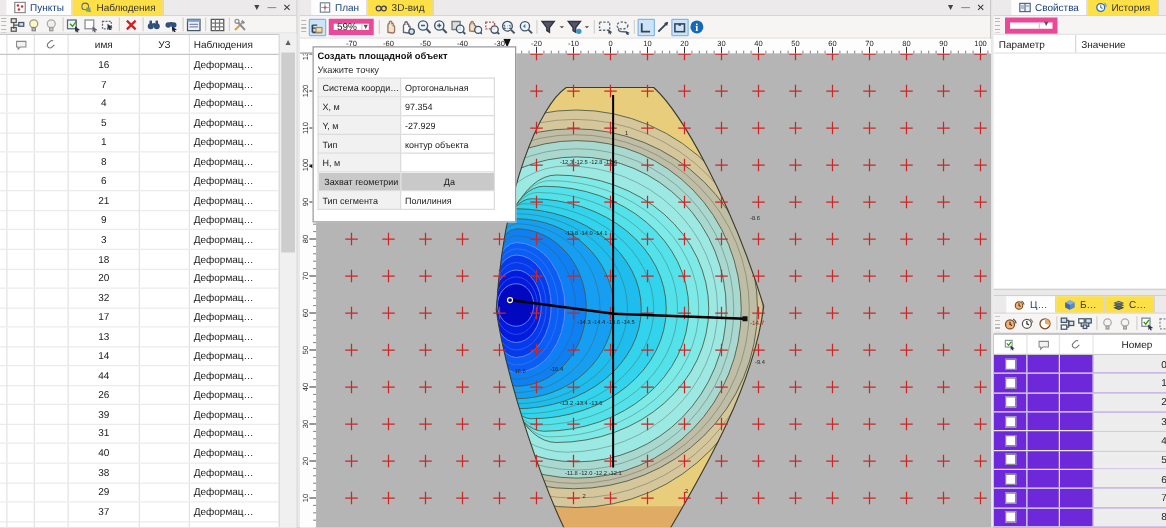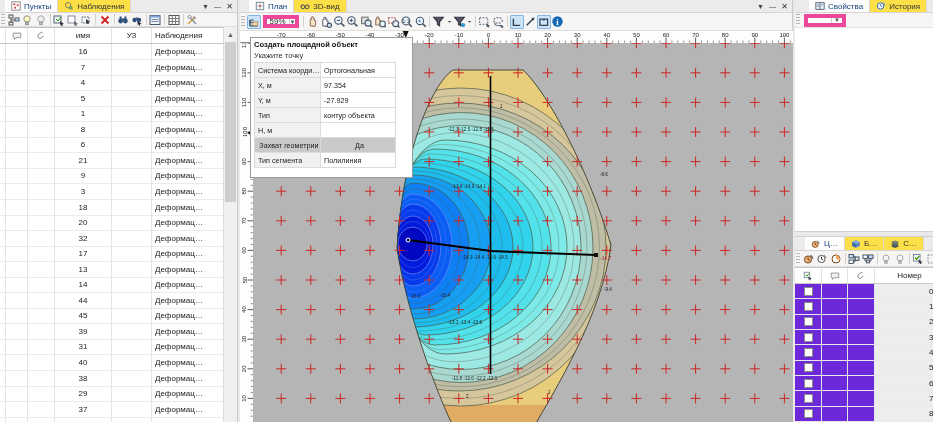--- a/index.html
+++ b/index.html
@@ -366,21 +366,21 @@
         <div class="lt-cell lt-c1"></div>
         <div class="lt-cell lt-c2"></div>
         <div class="lt-cell lt-c3">44</div>
         <div class="lt-cell lt-c4"></div>
         <div class="lt-cell lt-c5">Деформац…</div>
       </div>
       <div class="lt-row" style="top:281.35px">
         <div class="lt-cell lt-c0"></div>
         <div class="lt-cell lt-c1"></div>
         <div class="lt-cell lt-c2"></div>
-        <div class="lt-cell lt-c3">45</div>
+        <div class="lt-cell lt-c3">26</div>
         <div class="lt-cell lt-c4"></div>
         <div class="lt-cell lt-c5">Деформац…</div>
       </div>
       <div class="lt-row" style="top:296.90000000000003px">
         <div class="lt-cell lt-c0"></div>
         <div class="lt-cell lt-c1"></div>
         <div class="lt-cell lt-c2"></div>
         <div class="lt-cell lt-c3">39</div>
         <div class="lt-cell lt-c4"></div>
         <div class="lt-cell lt-c5">Деформац…</div>
@@ -1161,20 +1161,24 @@
         <span>История</span>
       </div>
     </div>
   <div class="rp-sec" id="rp-combo-row">
     <span class="tb-grip"></span>
     <span class="combo" style="width:42px">
       <span class="cval"></span>
       <span class="carr">▼</span>
     </span>
   </div>
+  <div class="rp-sec" id="rp-head">
+    <div class="hcell" style="width:66px;border-right:1px solid #d8d8d8;">Параметр</div>
+    <div class="hcell">Значение</div>
+  </div>
   <div class="rp-sec" id="rp-empty"></div>
   <div class="rp-sec" id="rp-split"></div>
   <div class="rp-sec tabbar" id="rp-tabs2" style="position:absolute;">
       <div class="tab active">
         <span>
           <svg width="10" height="10" viewBox="0 0 12 12">
             <circle cx="5" cy="6.5" r="3.6" fill="#f0b27a" stroke="#7a4a1e"></circle>
             <path d="M5 4.4 V6.5 L6.6 7.4" fill="none" stroke="#53300f"></path>
             <path d="M7.5 2.2 a5 5 0 0 1 2.4 3.4" fill="none" stroke="#555" stroke-width="1.1"></path>
           </svg>

